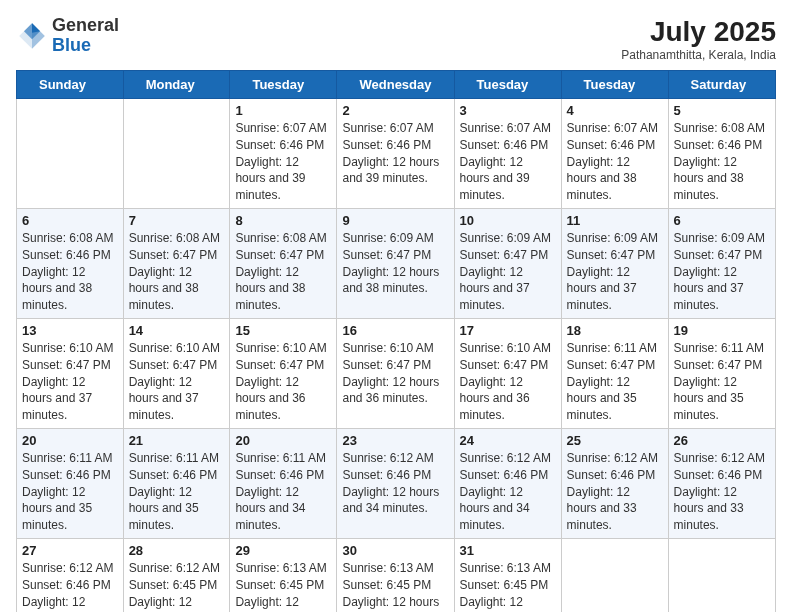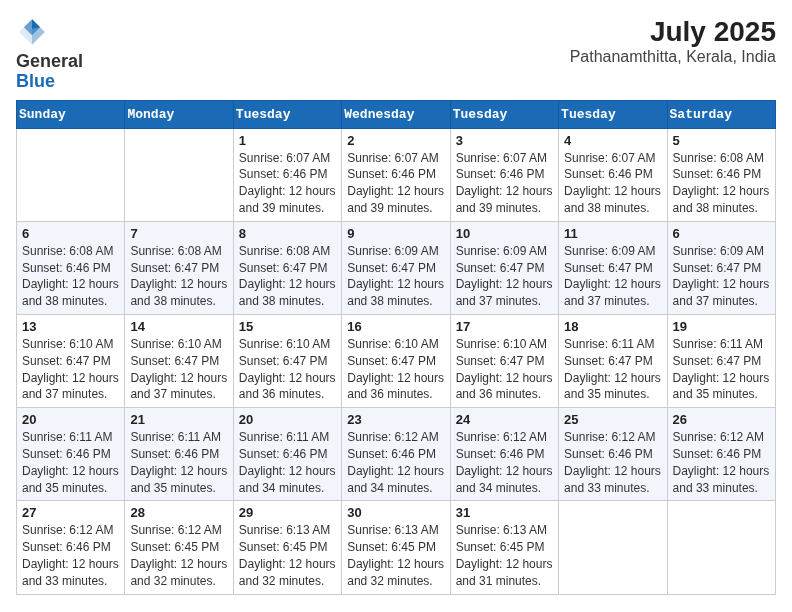--- a/index.html
+++ b/index.html
@@ -11,23 +11,22 @@
       padding: 16px;
     }
     .header {
       display: flex;
       justify-content: space-between;
       align-items: flex-start;
       margin-bottom: 8px;
     }
     .logo {
       display: flex;
-      align-items: flex-start;
+      align-items: center;
       gap: 4px;
-      flex-direction: column;
     }
     .logo-text {
       font-size: 18px;
       font-weight: bold;
       line-height: 1.1;
     }
     .logo-general { color: #333; }
     .logo-blue { color: #1a6ab5; margin-top: 15px; }
     .logo-icon {
       width: 32px;
@@ -35,37 +34,36 @@
     }
     .title-block {
       text-align: right;
     }
     .month-title {
       font-size: 28px;
       font-weight: bold;
       color: #222;
     }
     .location-title {
-      font-size: 16px;
+      font-size: 12px;
       color: #444;
     }
     .calendar {
       width: 100%;
       border-collapse: collapse;
       border: 1px solid #ccc;
     }
     .calendar th {
       background-color: #1a6ab5;
       color: #fff;
       text-align: left;
-      padding: 6px 2px;
+      padding: 6px 22px;
       font-size: 13px;
       font-weight: bold;
       border: 1px solid #1559a0;
-      font-family: Liberation Mono, monospace;
     }
     .calendar td {
       vertical-align: top;
       padding: 4px 5px;
       border: 1px solid #ccc;
       font-size: 10.5px;
       color: #222;
       width: 108px;
       min-height: 80px;
     }

